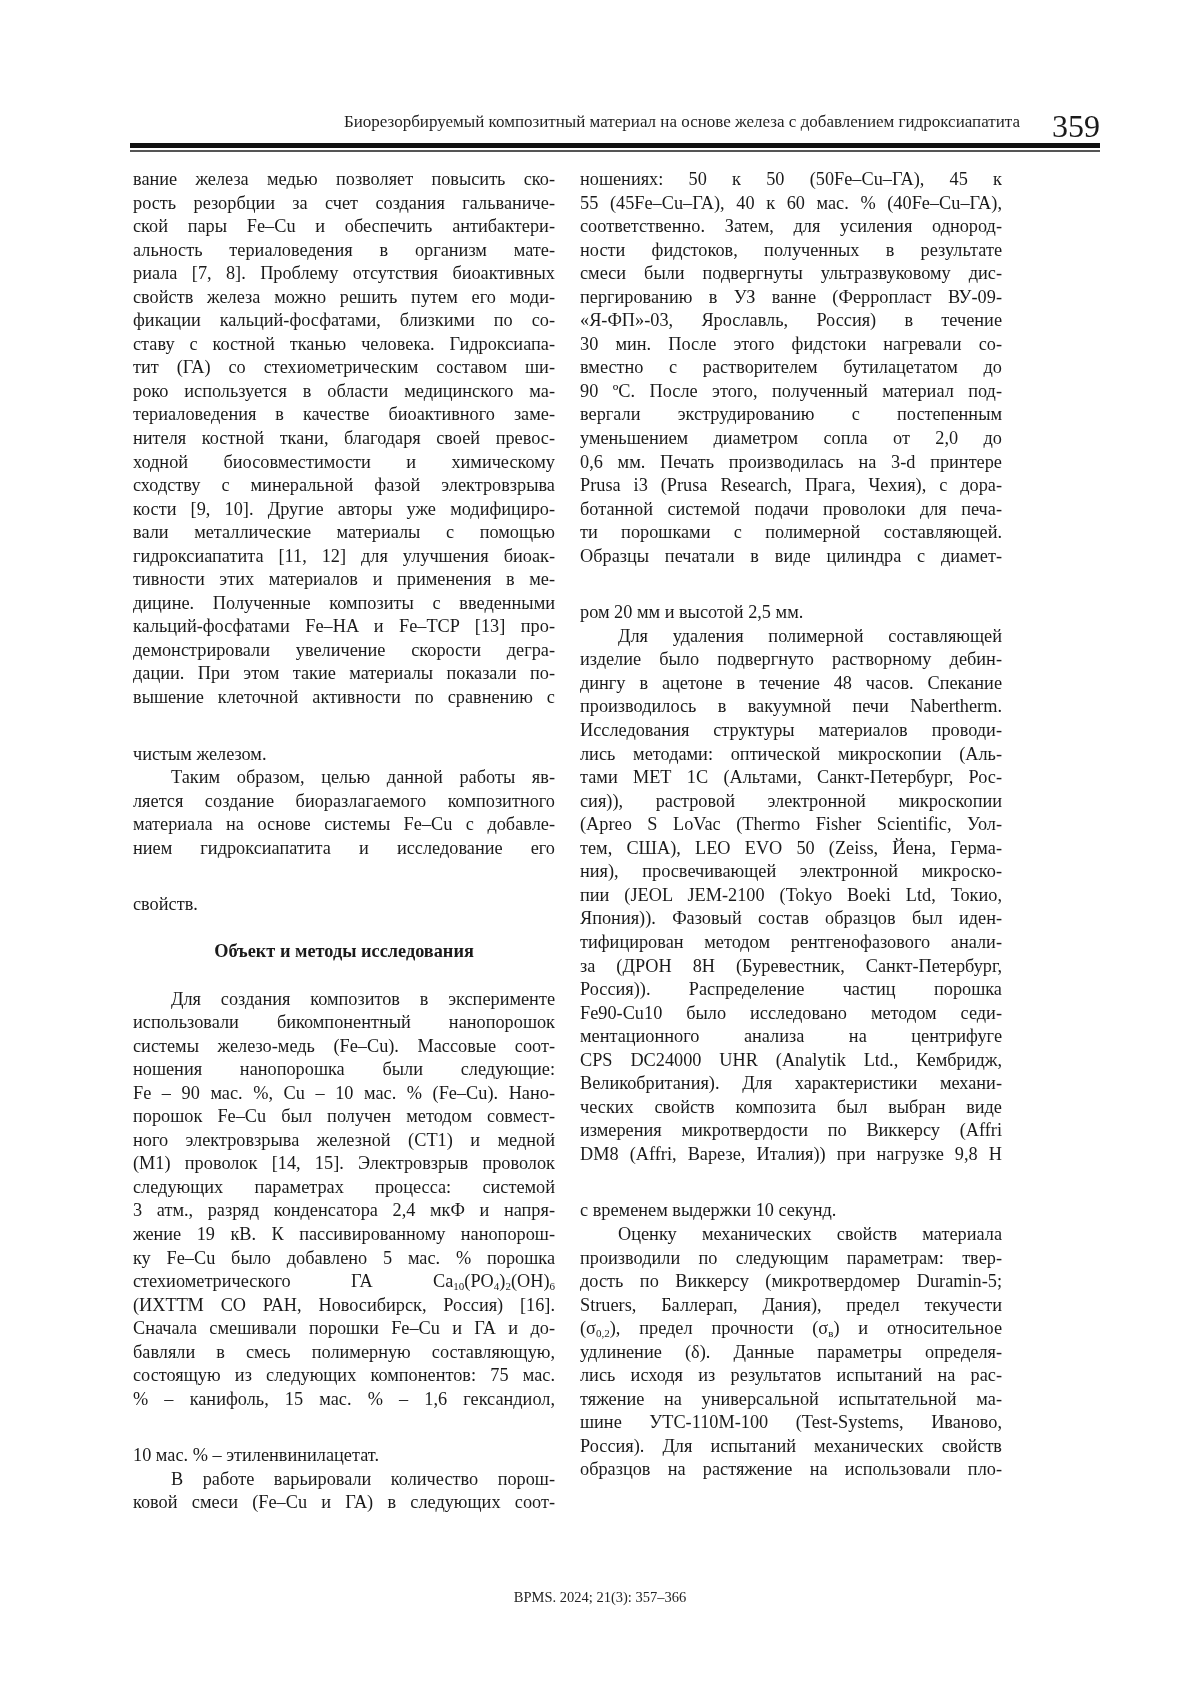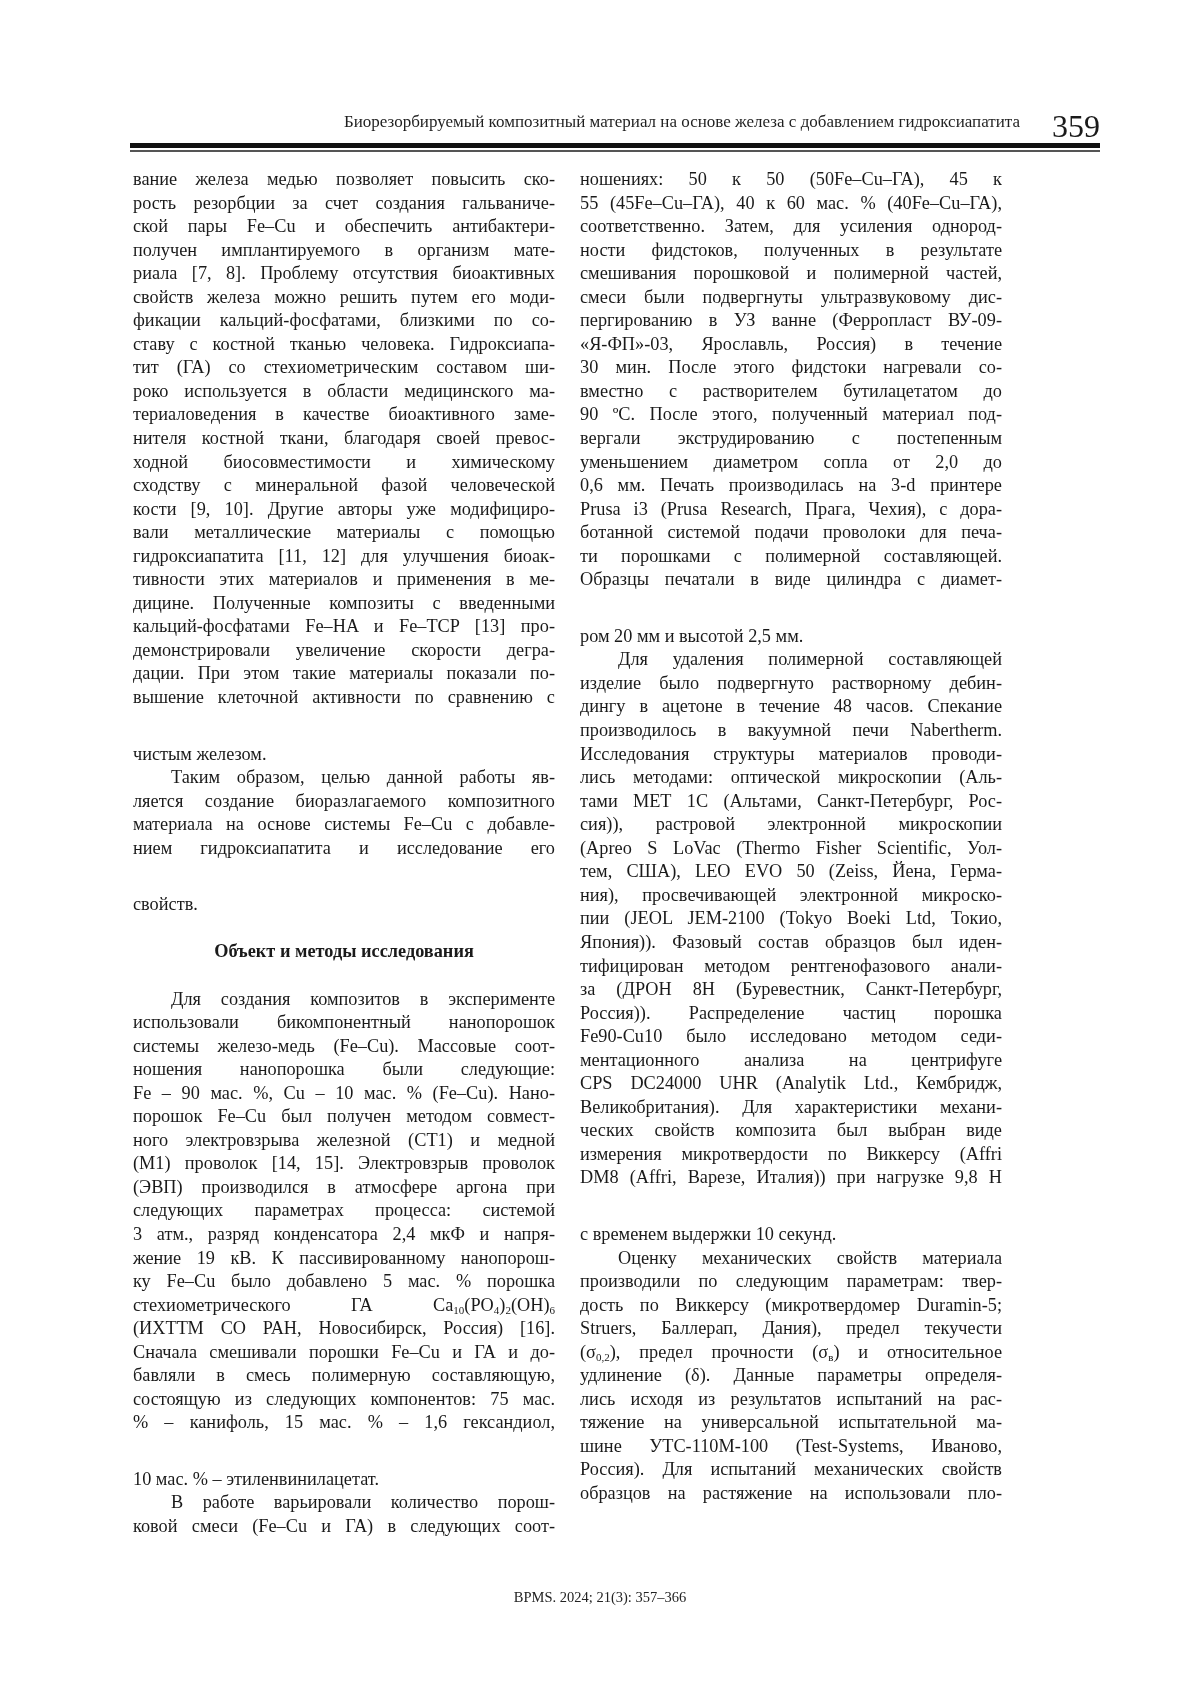--- a/index.html
+++ b/index.html
@@ -28,31 +28,31 @@
   <span class="header-title">Биорезорбируемый композитный материал на основе железа с добавлением гидроксиапатита</span>
   <span class="header-page">359</span>
 </div>
 <div class="rule-thick"></div>
 <div class="rule-thin"></div>
 
 <div class="col left" id="leftcol">
     <span class="line">вание железа медью позволяет повысить ско-</span>
     <span class="line">рость резорбции за счет создания гальваниче-</span>
     <span class="line">ской пары Fe–Cu и обеспечить антибактери-</span>
-    <span class="line">получен имплантируемого в организм мате-</span>
+    <span class="line">альность териаловедения в организм мате-</span>
     <span class="line">риала [7, 8]. Проблему отсутствия биоактивных</span>
     <span class="line">свойств железа можно решить путем его моди-</span>
     <span class="line">фикации кальций-фосфатами, близкими по со-</span>
     <span class="line">ставу с костной тканью человека. Гидроксиапа-</span>
     <span class="line">тит (ГА) со стехиометрическим составом ши-</span>
     <span class="line">роко используется в области медицинского ма-</span>
     <span class="line">териаловедения в качестве биоактивного заме-</span>
     <span class="line">нителя костной ткани, благодаря своей превос-</span>
     <span class="line">ходной биосовместимости и химическому</span>
-    <span class="line">сходству с минеральной фазой человеческой</span>
+    <span class="line">сходству с минеральной фазой электровзрыва</span>
     <span class="line">кости [9, 10]. Другие авторы уже модифициро-</span>
     <span class="line">вали металлические материалы с помощью</span>
     <span class="line">гидроксиапатита [11, 12] для улучшения биоак-</span>
     <span class="line">тивности этих материалов и применения в ме-</span>
     <span class="line">дицине. Полученные композиты с введенными</span>
     <span class="line">кальций-фосфатами Fe–HA и Fe–TCP [13] про-</span>
     <span class="line">демонстрировали увеличение скорости дегра-</span>
     <span class="line">дации. При этом такие материалы показали по-</span>
     <span class="line">вышение клеточной активности по сравнению с</span>
     <span class="line last">чистым железом.</span>
@@ -65,41 +65,39 @@
     <span class="line center">Объект и методы исследования</span>
     <span class="line blank"></span>
     <span class="line indent">Для создания композитов в эксперименте</span>
     <span class="line">использовали бикомпонентный нанопорошок</span>
     <span class="line">системы железо-медь (Fe–Cu). Массовые соот-</span>
     <span class="line">ношения нанопорошка были следующие:</span>
     <span class="line">Fe – 90 мас. %, Cu – 10 мас. % (Fe–Cu). Нано-</span>
     <span class="line">порошок Fe–Cu был получен методом совмест-</span>
     <span class="line">ного электровзрыва железной (СТ1) и медной</span>
     <span class="line">(М1) проволок [14, 15]. Электровзрыв проволок</span>
-    <span class="line">(ЭВП) производился в атмосфере аргона при</span>
     <span class="line">следующих параметрах процесса: системой</span>
     <span class="line">3 атм., разряд конденсатора 2,4 мкФ и напря-</span>
     <span class="line">жение 19 кВ. К пассивированному нанопорош-</span>
     <span class="line">ку Fe–Cu было добавлено 5 мас. % порошка</span>
     <span class="line"><span style="word-spacing: 52px;">стехиометрического ГА </span><span><span>Ca</span><sub>10</sub><span>(PO</span><sub>4</sub><span>)</span><sub>2</sub><span>(OH)</span><sub>6</sub></span></span>
     <span class="line">(ИХТТМ СО РАН, Новосибирск, Россия) [16].</span>
     <span class="line">Сначала смешивали порошки Fe–Cu и ГА и до-</span>
     <span class="line">бавляли в смесь полимерную составляющую,</span>
     <span class="line">состоящую из следующих компонентов: 75 мас.</span>
     <span class="line">% – канифоль, 15 мас. % – 1,6 гександиол,</span>
     <span class="line last">10 мас. % – этиленвинилацетат.</span>
     <span class="line indent">В работе варьировали количество порош-</span>
     <span class="line">ковой смеси (Fe–Cu и ГА) в следующих соот-</span>
   </div>
 <div class="col right" id="rightcol">
     <span class="line">ношениях: 50 к 50 (50Fe–Cu–ГА), 45 к</span>
     <span class="line">55 (45Fe–Cu–ГА), 40 к 60 мас. % (40Fe–Cu–ГА),</span>
     <span class="line">соответственно. Затем, для усиления однород-</span>
     <span class="line">ности фидстоков, полученных в результате</span>
-    <span class="line">смешивания порошковой и полимерной частей,</span>
     <span class="line">смеси были подвергнуты ультразвуковому дис-</span>
     <span class="line">пергированию в УЗ ванне (Ферропласт ВУ-09-</span>
     <span class="line">«Я-ФП»-03, Ярославль, Россия) в течение</span>
     <span class="line">30 мин. После этого фидстоки нагревали со-</span>
     <span class="line">вместно с растворителем бутилацетатом до</span>
     <span class="line">90 ºС. После этого, полученный материал под-</span>
     <span class="line">вергали экструдированию с постепенным</span>
     <span class="line">уменьшением диаметром сопла от 2,0 до</span>
     <span class="line">0,6 мм. Печать производилась на 3-d принтере</span>
     <span class="line">Prusa i3 (Prusa Research, Прага, Чехия), с дора-</span>

